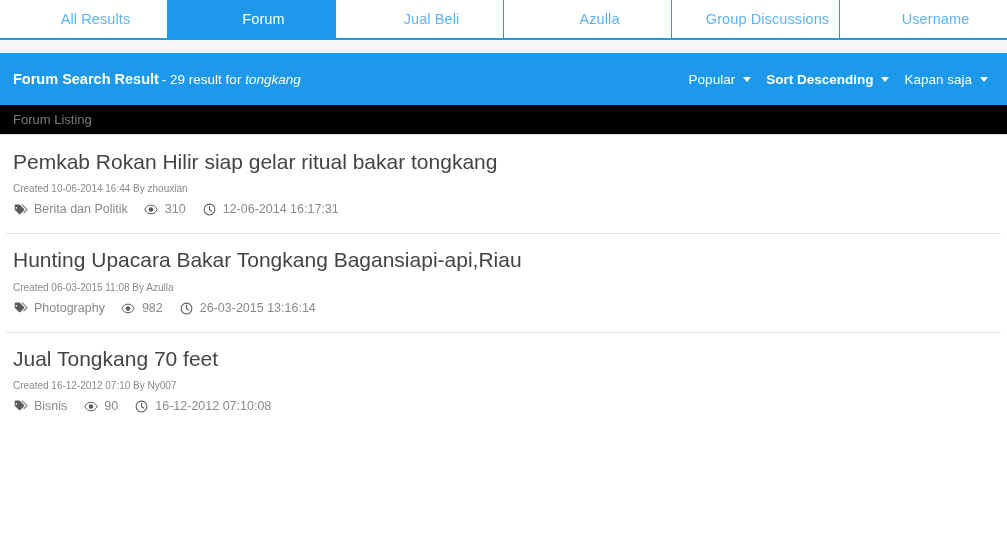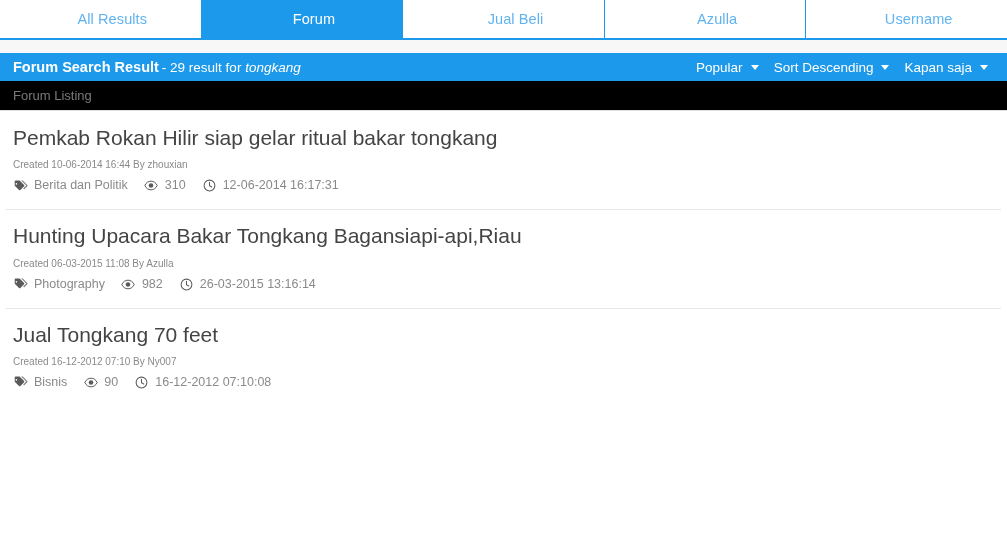--- a/index.html
+++ b/index.html
@@ -51,21 +51,21 @@
   
   .tabs-gap {
     width: 1007px;
     height: 13px;
     background: #f7f7f7;
   }
 
   
   .result-header {
     width: 1007px;
-    height: 28px;
+    height: 52px;
     background: #1d99eb;
     color: #ffffff;
     display: flex;
     align-items: center;
     padding: 0 12px 0 13px;
   }
   .result-title {
     font-size: 14.5px;
     font-weight: bold;
     white-space: nowrap;
@@ -85,21 +85,21 @@
   }
   .hc-item {
     display: flex;
     align-items: center;
     font-size: 13.5px;
     color: #ffffff;
     padding: 0 7px 0 8px;
     cursor: pointer;
     white-space: nowrap;
   }
-  .hc-item.bold { font-weight: normal; }
+  .hc-item.bold { font-weight: bold; }
   .caret {
     display: inline-block;
     width: 0; height: 0;
     margin-left: 8px;
     border-left: 4px solid transparent;
     border-right: 4px solid transparent;
     border-top: 5px solid #ffffff;
   }
 
   
@@ -181,20 +181,23 @@
   <div class="tab active">
     <span>Forum</span>
   </div>
   <div class="tab">
     <span>Jual Beli</span>
   </div>
   <div class="tab">
     <span>Azulla</span>
   </div>
   <div class="tab">
+    <span>Group Discussions</span>
+  </div>
+  <div class="tab">
     <span>Username</span>
   </div>
 </div>
 
 <div class="tabs-gap"></div>
 
 <div class="result-header">
   <span class="result-title">Forum Search Result</span>
   <span class="result-sub"><span> - </span><span>29 result for </span><span class="term">tongkang</span></span>
 

